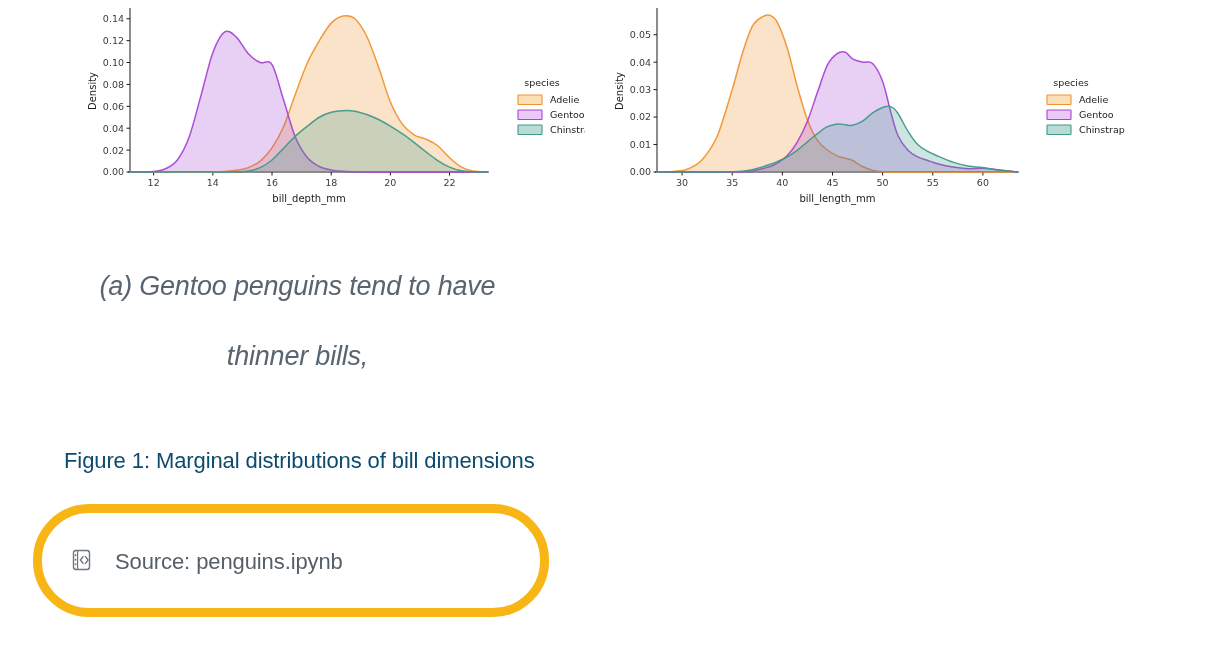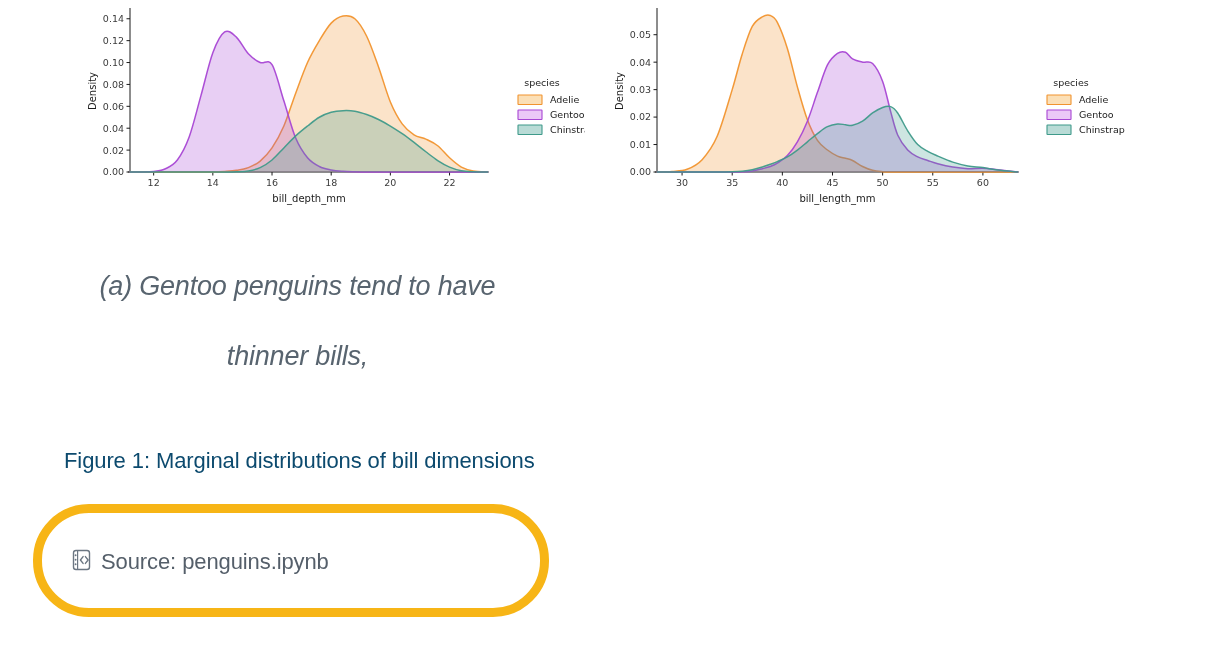--- a/index.html
+++ b/index.html
@@ -77,21 +77,21 @@
     border: 9px solid #F7B516;
     border-radius: 56px;
     background: #ffffff;
     display: flex;
     align-items: center;
     padding-left: 28px;
   }
   .source-inner {
     display: flex;
     align-items: center;
-    gap: 8px;
+    gap: 22px;
     margin-top: 2px;
   }
   .nb-icon { display: block; }
   .source-text {
     font-size: 22px;
     color: #555f6a;
     letter-spacing: -0.1px;
     white-space: nowrap;
   }
 

